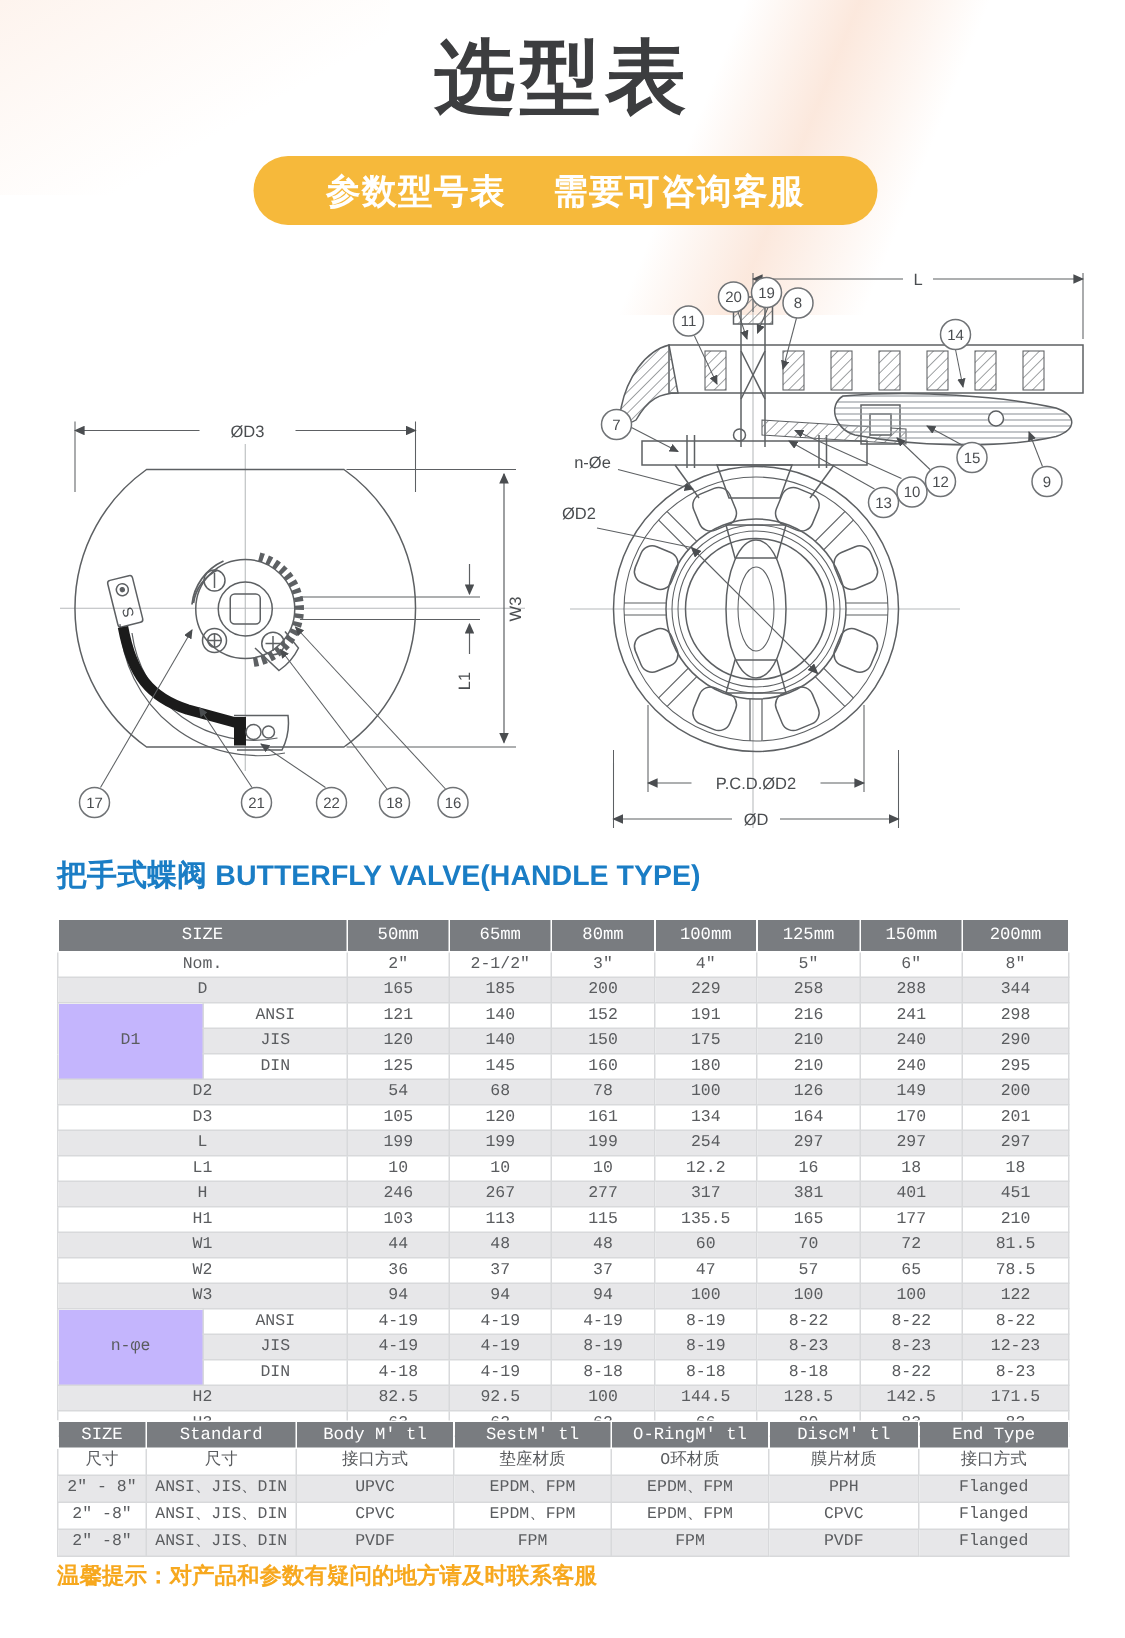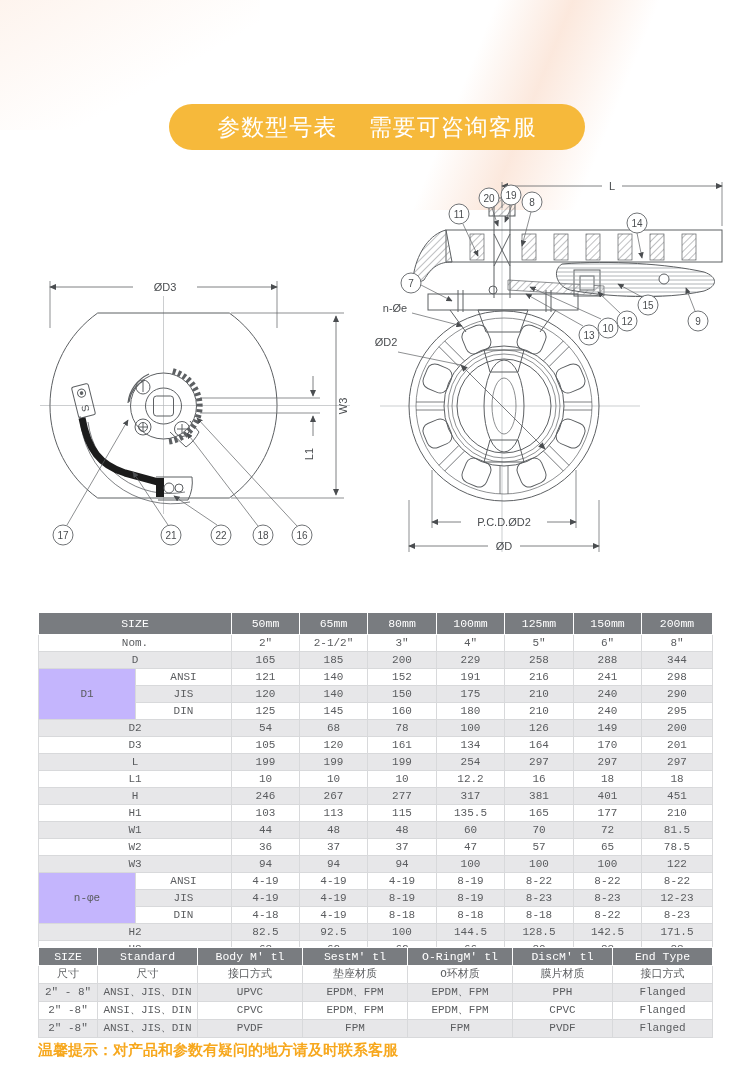--- a/index.html
+++ b/index.html
@@ -5,21 +5,21 @@
   html,body{margin:0;padding:0;background:#fff;}
   .page{position:relative;width:750px;height:1092px;background:#fff;overflow:hidden;
         font-family:"Liberation Sans","DejaVu Sans",sans-serif;}
   .streak1{position:absolute;top:0;right:0;width:460px;height:210px;pointer-events:none;
         background:linear-gradient(112deg,rgba(246,195,165,0) 38%,rgba(246,195,165,.38) 52%,rgba(246,195,165,0) 68%);}
   .streak2{position:absolute;top:0;left:0;width:260px;height:130px;pointer-events:none;
         background:linear-gradient(150deg,rgba(250,218,198,.30),rgba(250,218,198,0) 62%);}
   .page-title{position:absolute;top:16px;left:0;width:100%;text-align:center;
         font-size:54px;font-weight:800;color:#3c3d3f;letter-spacing:3px;margin:0;}
   .banner{position:absolute;top:104px;left:169px;width:416px;height:46px;border-radius:24px;
-        background:#F6B93B;color:#fff;font-size:23px;font-weight:400;letter-spacing:1px;
+        background:#F6B93B;color:#fff;font-size:23px;font-weight:700;letter-spacing:1px;
         display:flex;align-items:center;justify-content:center;white-space:pre;}
   .drawings{position:absolute;top:170px;left:0;width:750px;height:395px;}
   .section-title{position:absolute;top:570px;left:38px;margin:0;font-size:20px;color:#1a7dc5;font-weight:700;}
   .section-title .en{font-size:19px;}
   table{border-collapse:collapse;table-layout:fixed;font-size:11px;color:#5a5c5f;font-family:Liberation Mono, monospace;}
   #dim-table{position:absolute;top:612px;left:38px;width:674px;}
   #mat-table{position:absolute;top:947px;left:38px;width:674px;}
   td,th{border:1px solid #d8d9db;text-align:center;padding:0;height:16px;line-height:16px;
         font-weight:400;white-space:nowrap;overflow:hidden;}
   #mat-table td,#mat-table th{height:17px;line-height:17px;}
@@ -32,20 +32,21 @@
   .dimtxt{font-size:11px;}
   .callout{font-size:10px;}
 </style>
 </head>
 <body>
 
 <div class="page">
   <div class="streak1"></div>
   <div class="streak2"></div>
 
+  <h1 class="page-title">选型表</h1>
 
   <div class="banner">
     <span>参数型号表　 需要可咨询客服</span>
   </div>
 
   <div class="drawings">
   <svg width="750" height="395" viewBox="0 0 750 395">
     <defs>
       <marker id="ah" markerWidth="9" markerHeight="8" refX="8" refY="4" orient="auto-start-reverse">
         <path d="M0,0 L9,4 L0,8 Z" fill="#4a4d50"></path>
@@ -317,20 +318,24 @@
         <text class="callout" x="589" y="168.5">13</text>
         <text class="callout" x="608" y="161.5">10</text>
         <text class="callout" x="627" y="154.5">12</text>
         <text class="callout" x="648" y="138.5">15</text>
         <text class="callout" x="698" y="154.5">9</text>
       </g>
     </g>
   </svg>
   </div>
 
+  <h2 class="section-title">
+    <span class="zh">把手式蝶阀</span>
+    <span class="en">BUTTERFLY VALVE(HANDLE TYPE)</span>
+  </h2>
 
   <table id="dim-table">
     <colgroup>
       <col style="width:97px">
         <col style="width:96px">
       <col style="width:68px">
         <col style="width:68px">
         <col style="width:69px">
         <col style="width:68px">
       <col style="width:69px">

